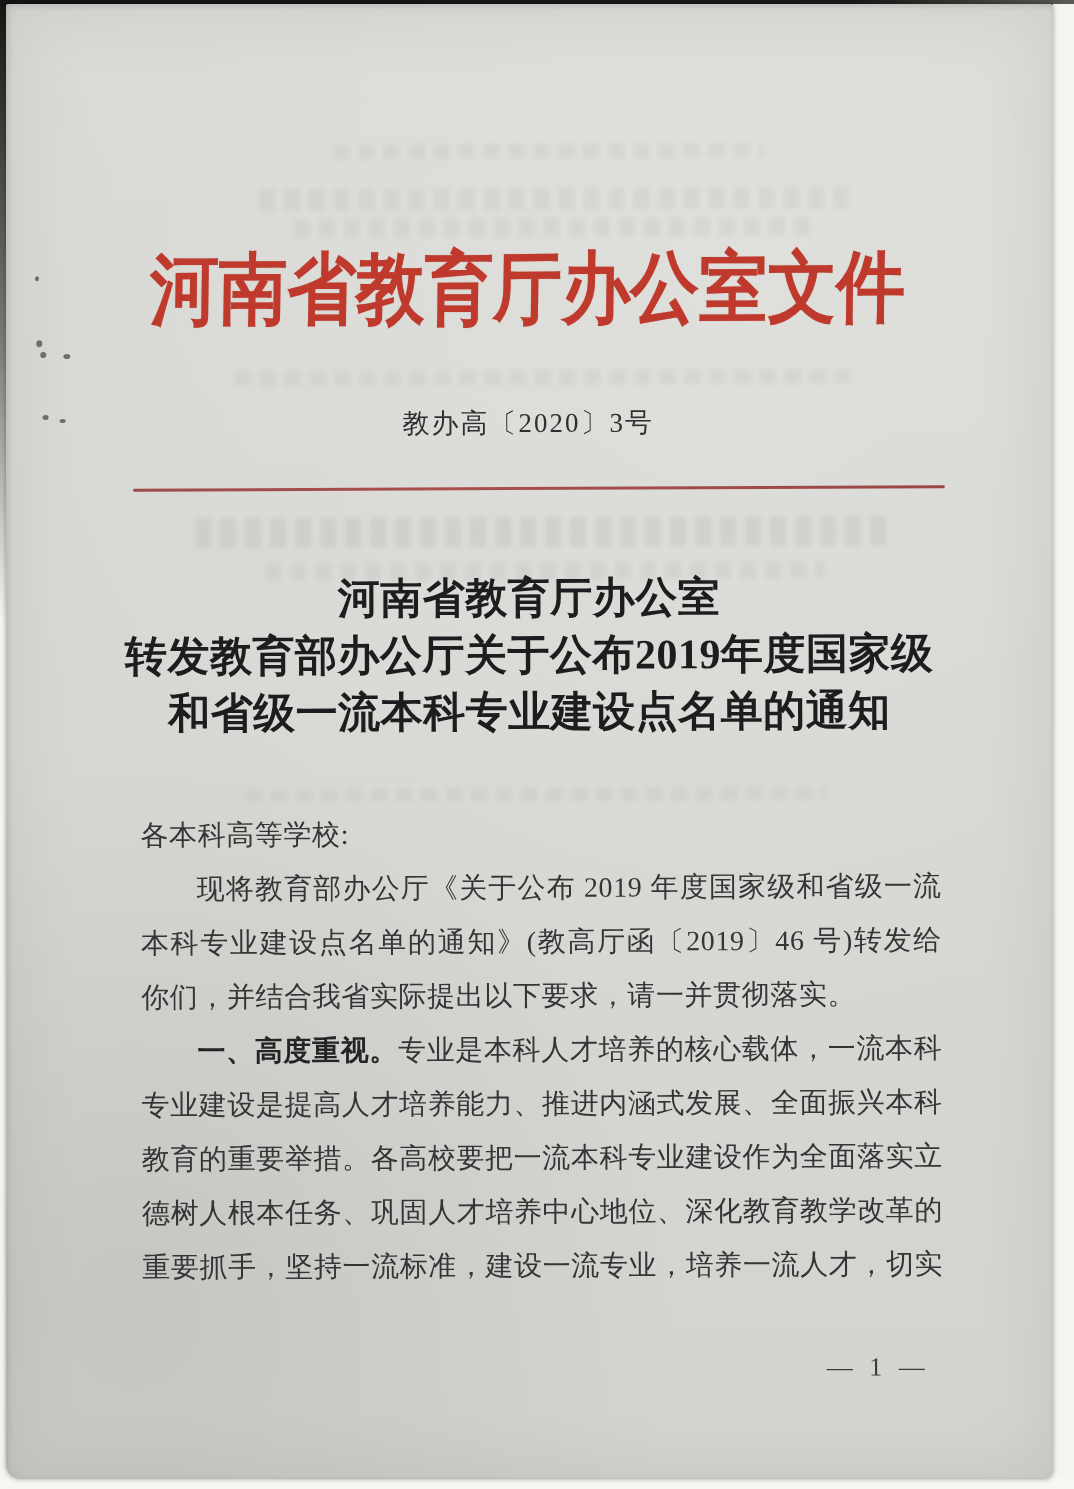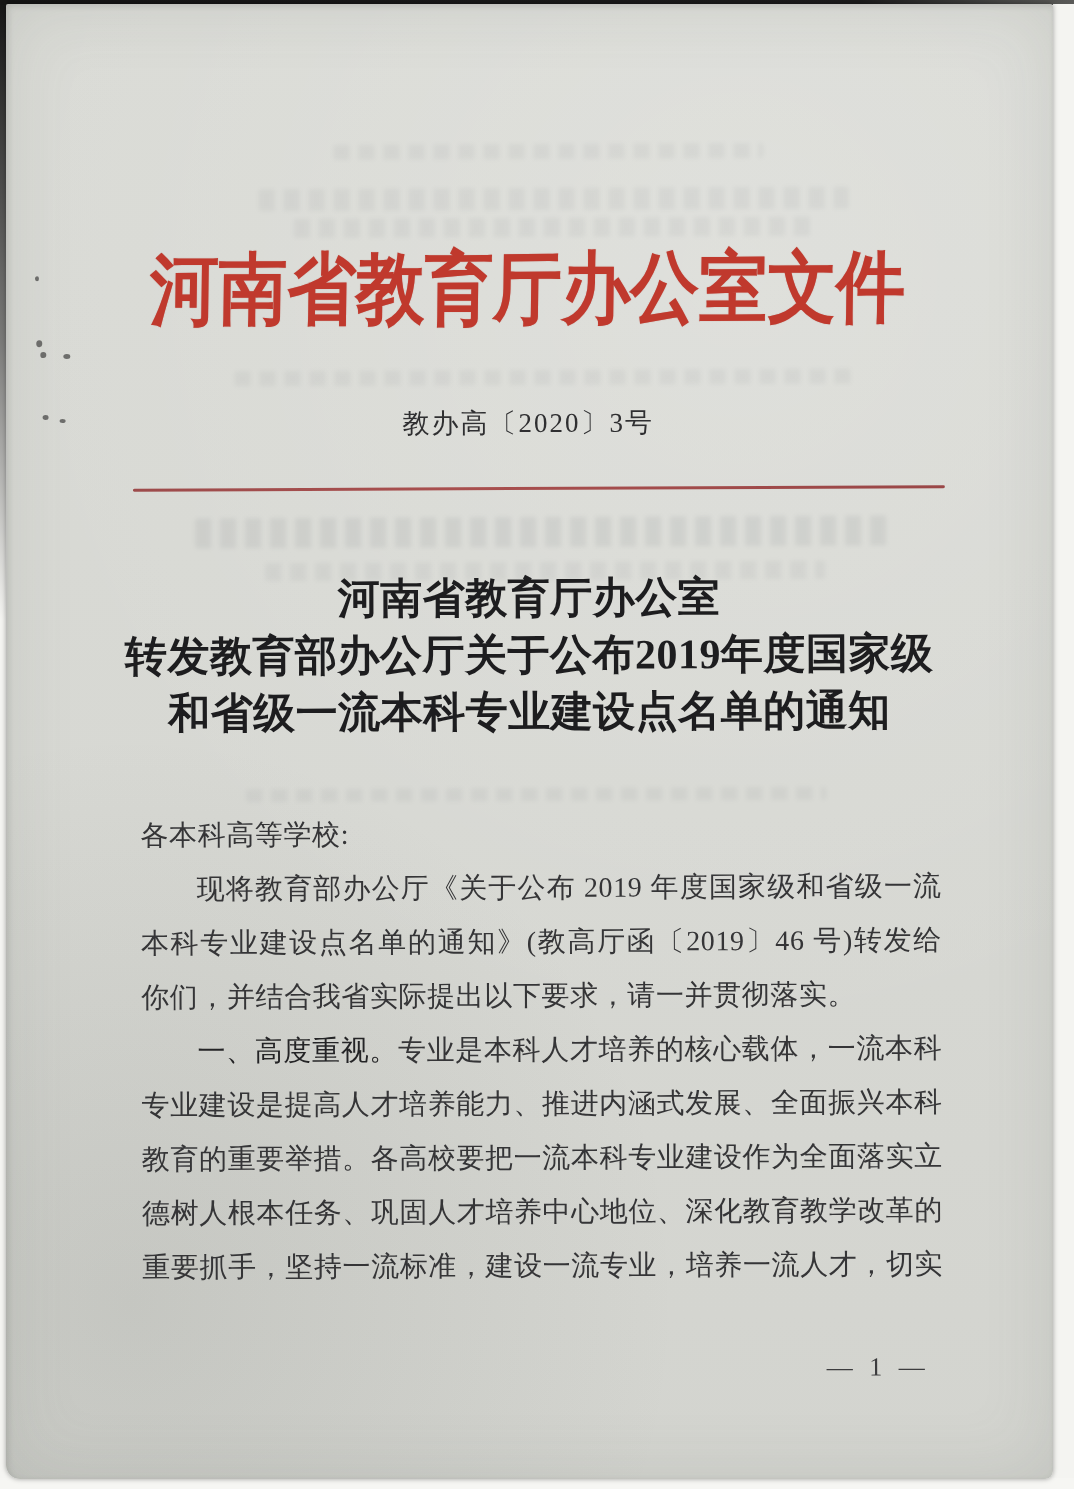--- a/index.html
+++ b/index.html
@@ -97,21 +97,21 @@
   }
 
   .body-text {
     position:absolute; top:803px; left:134px; width:801px;
     font-size:28px; line-height:54px; letter-spacing:.6px;
     color:#353537;
     text-align:justify; text-justify:inter-ideograph;
   }
   .body-text p { margin:0; }
   .body-text p.par { text-indent:2em; }
-  .body-text b { font-weight:normal; color:#242426; }
+  .body-text b { font-weight:bold; color:#242426; }
 
   .page-number {
     position:absolute; top:1350px; right:126px;
     font-size:26px; letter-spacing:5px; color:#3c3c3e;
     white-space:nowrap;
   }
 </style>
 </head>
 <body>
 

